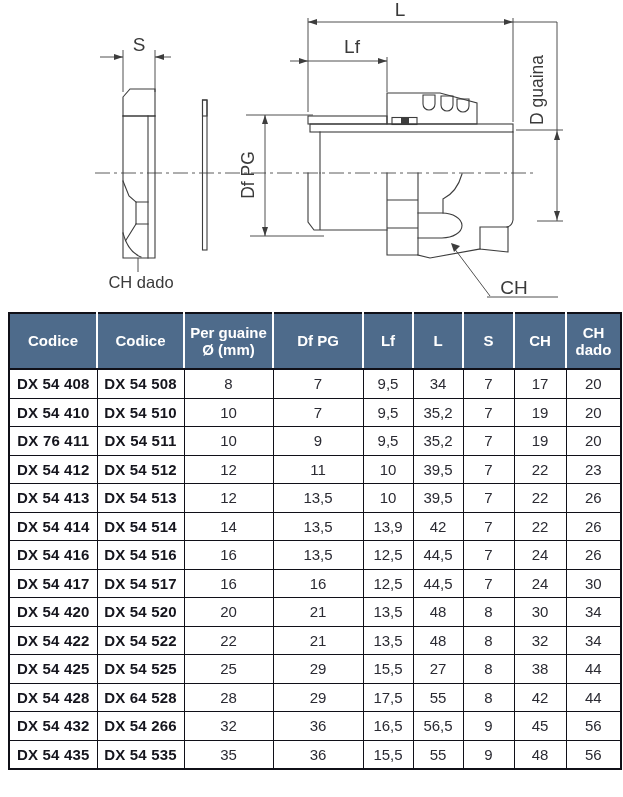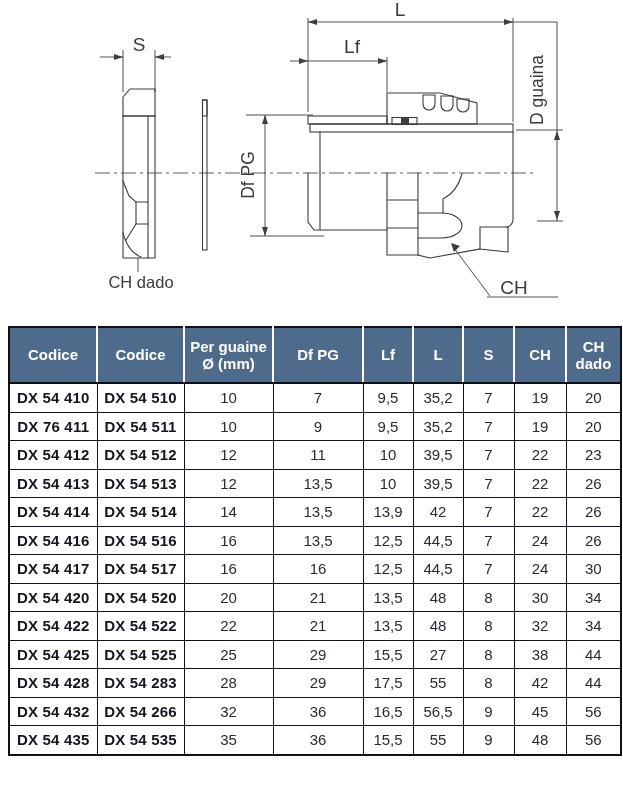--- a/index.html
+++ b/index.html
@@ -10,21 +10,21 @@
   svg .ln{stroke:var(--line);stroke-width:1.1;fill:none;stroke-linecap:square;}
   svg .thin{stroke:var(--line);stroke-width:0.9;fill:none;}
   svg .cl{stroke:#4a4a4a;stroke-width:0.9;fill:none;stroke-dasharray:15 4 3 4;}
   svg .arr{fill:var(--line);stroke:none;}
   svg text{fill:#3a3a3a;font-family:"Liberation Sans",sans-serif;}
   .dimlabel{font-size:19px;}
   .dimlabel-sm{font-size:16.5px;}
   .dimlabel-rot{font-size:17.5px;}
 
   table.spec{
-    position:absolute;left:8px;top:326px;width:612px;
+    position:absolute;left:8px;top:312px;width:612px;
     border-collapse:collapse;table-layout:fixed;
     border:2px solid #101018;
   }
   table.spec th{
     background:var(--accent);color:#fff;
     font-size:15px;font-weight:bold;line-height:1.15;
     height:54px;padding:0 1px;text-align:center;vertical-align:middle;
     border-left:2px solid #ffffff;border-bottom:2px solid #101018;
     white-space:pre-line;
   }
@@ -174,20 +174,31 @@
           <th style="color: rgb(255, 255, 255);">Lf</th>
           <th style="color: rgb(255, 255, 255);">L</th>
           <th style="color: rgb(255, 255, 255);">S</th>
           <th style="color: rgb(255, 255, 255);">CH</th>
           <th style="color: rgb(255, 255, 255);">CH
 dado</th>
         </tr>
     </thead>
     <tbody>
         <tr>
+          <td class="codice">DX 54 408</td>
+          <td class="codice">DX 54 508</td>
+          <td>8</td>
+          <td>7</td>
+          <td>9,5</td>
+          <td>34</td>
+          <td>7</td>
+          <td>17</td>
+          <td>20</td>
+        </tr>
+        <tr>
           <td class="codice">DX 54 410</td>
           <td class="codice">DX 54 510</td>
           <td>10</td>
           <td>7</td>
           <td>9,5</td>
           <td>35,2</td>
           <td>7</td>
           <td>19</td>
           <td>20</td>
         </tr>
@@ -285,21 +296,21 @@
           <td>25</td>
           <td>29</td>
           <td>15,5</td>
           <td>27</td>
           <td>8</td>
           <td>38</td>
           <td>44</td>
         </tr>
         <tr>
           <td class="codice">DX 54 428</td>
-          <td class="codice">DX 54 283</td>
+          <td class="codice">DX 64 528</td>
           <td>28</td>
           <td>29</td>
           <td>17,5</td>
           <td>55</td>
           <td>8</td>
           <td>42</td>
           <td>44</td>
         </tr>
         <tr>
           <td class="codice">DX 54 432</td>

